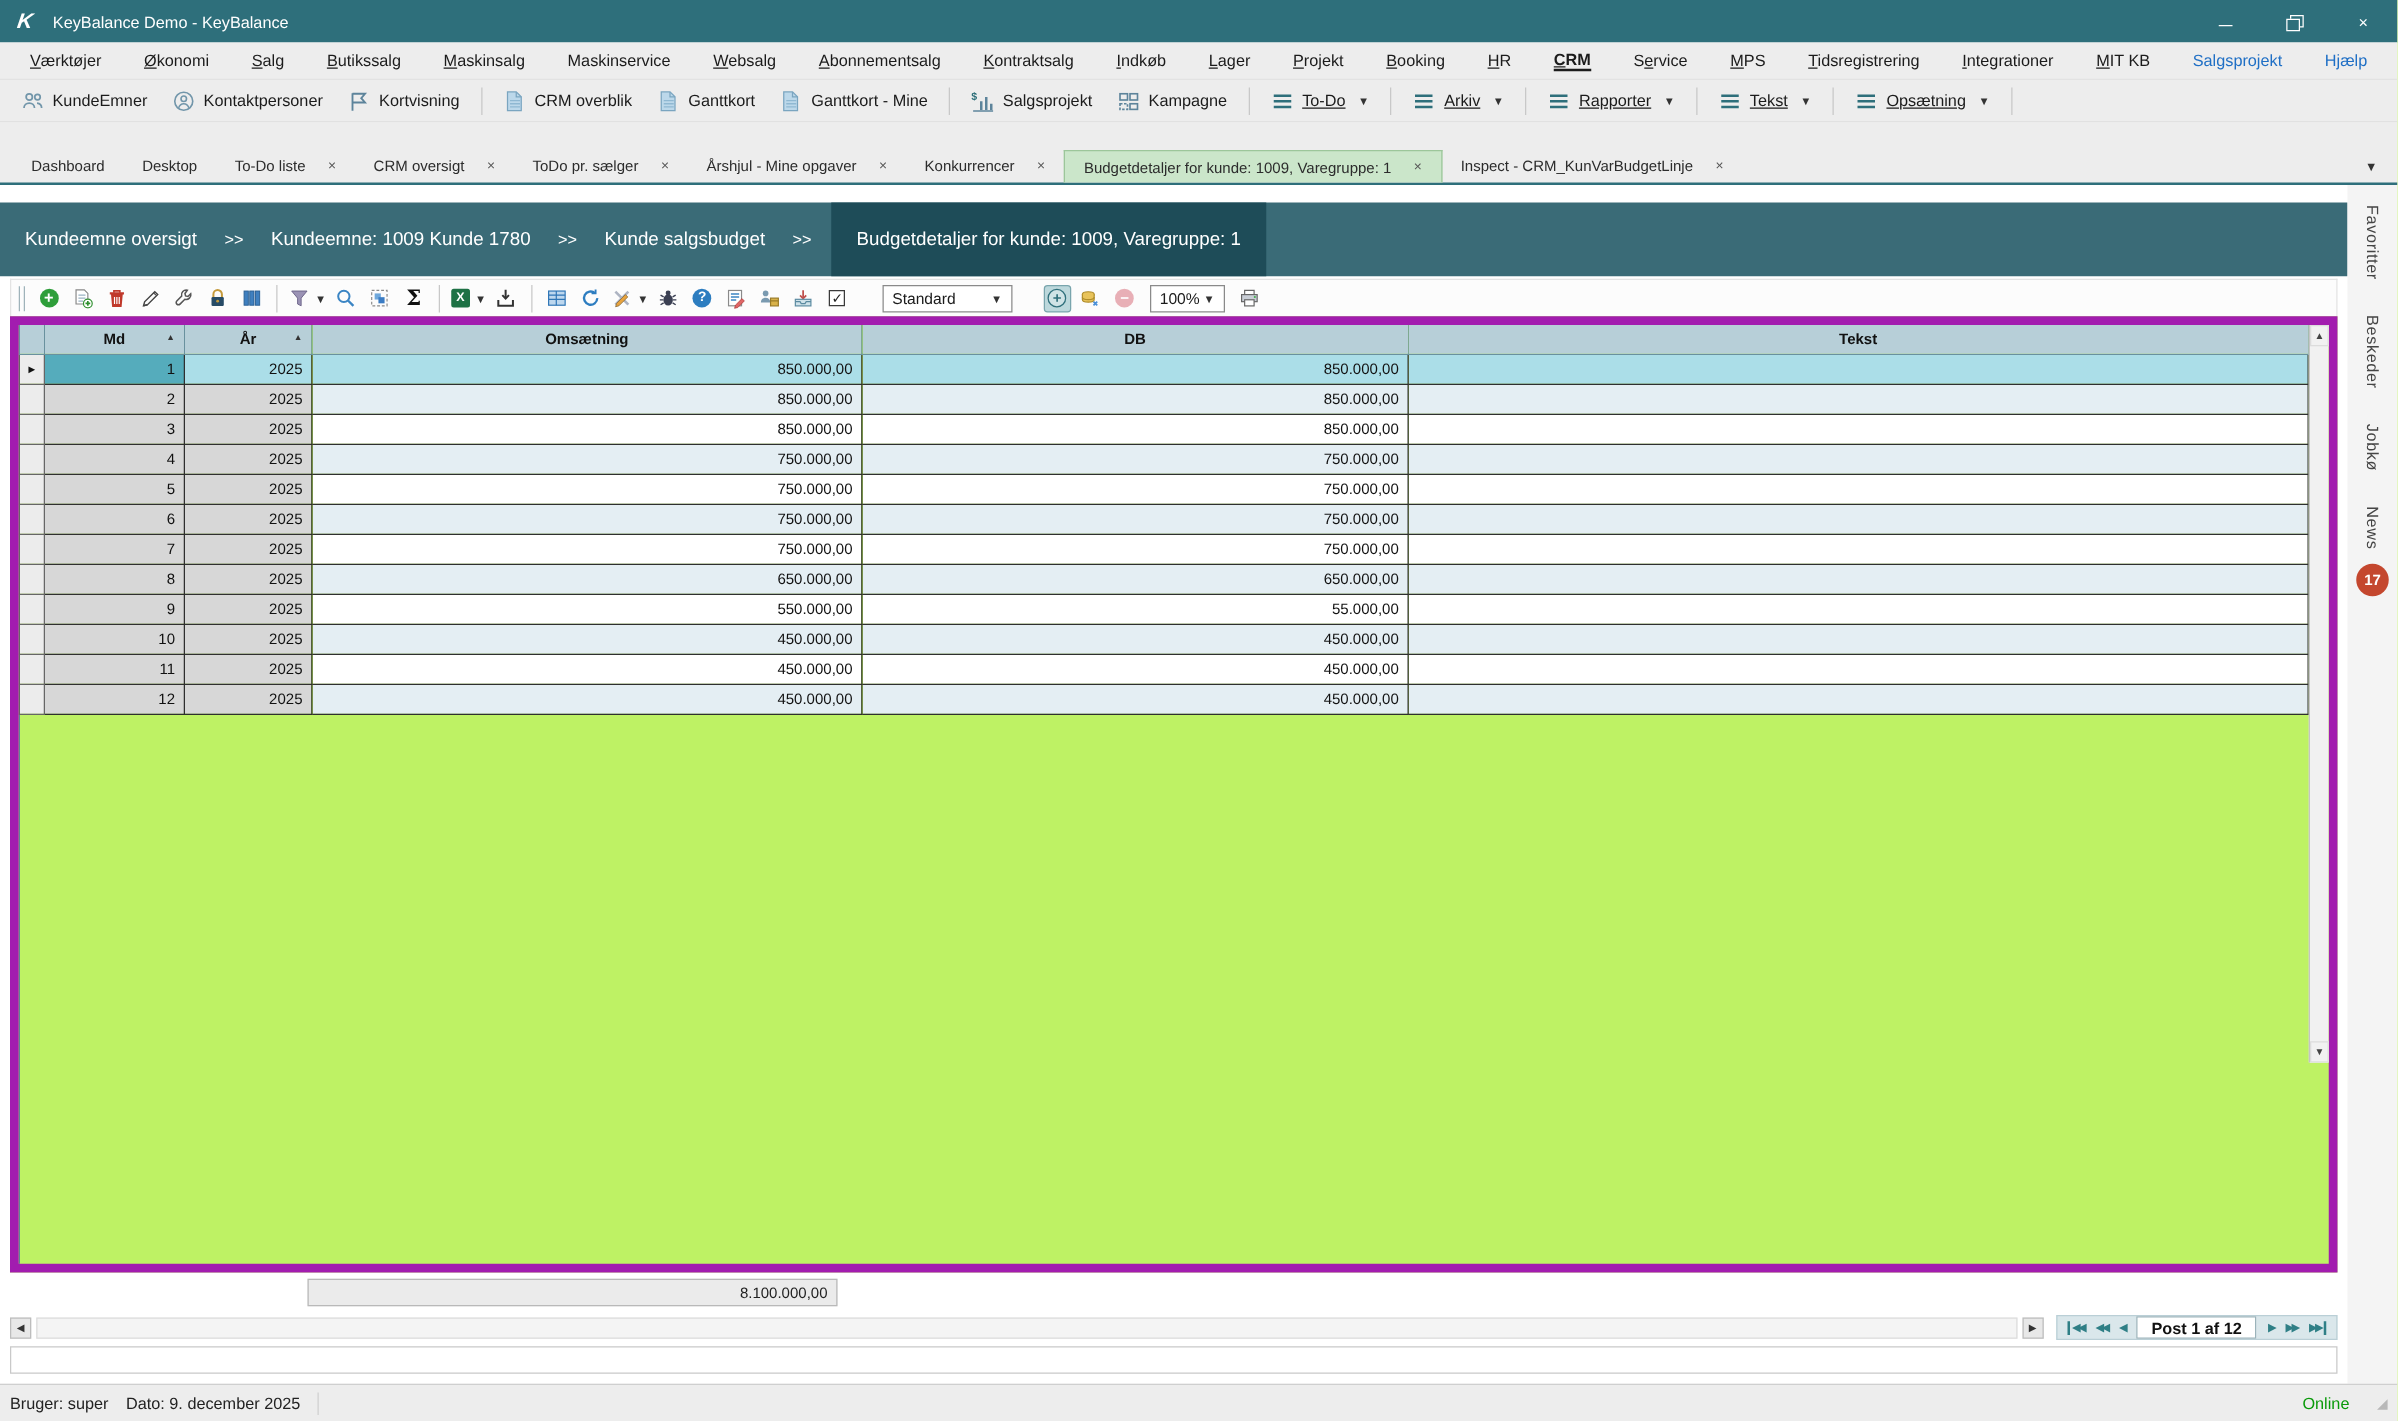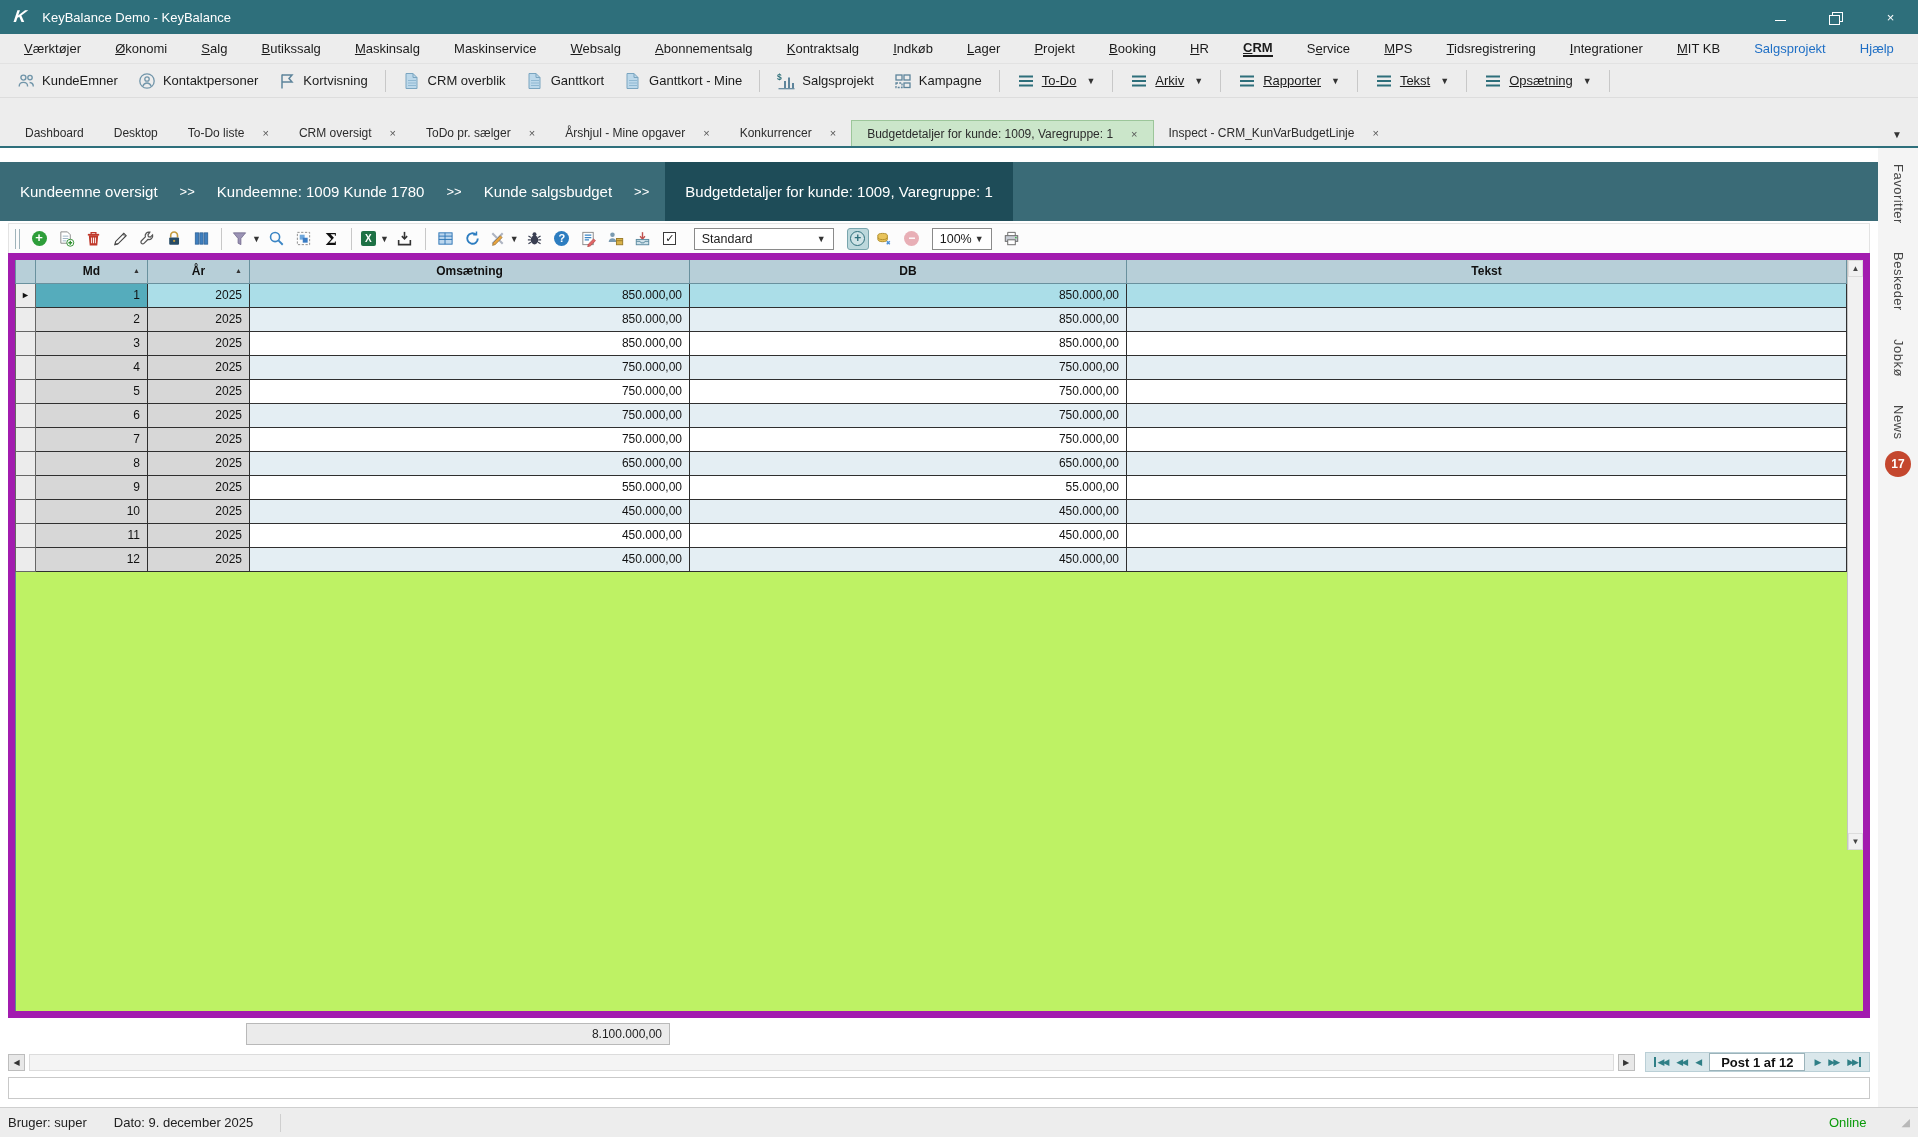--- a/index.html
+++ b/index.html
@@ -58,21 +58,21 @@
   .gicon.disabled{opacity:.85}
   .circle-green{width:15px;height:15px;border-radius:50%;background:#2E9E3A;color:#fff;font-weight:bold;font-size:13px;line-height:14px;text-align:center;display:inline-block}
   .circle-blue{width:15px;height:15px;border-radius:50%;background:#2D7DC0;color:#fff;font-weight:bold;font-size:11px;line-height:15px;text-align:center;display:inline-block}
   .circle-pink{width:15px;height:15px;border-radius:50%;background:#E5A2AA;color:#fff;font-weight:bold;font-size:12px;line-height:14px;text-align:center;display:inline-block}
   .circle-teal{width:15px;height:15px;border-radius:50%;border:1.4px solid #2E6F7B;color:#2E6F7B;background:#cfe3e6;font-weight:bold;font-size:12px;line-height:12px;text-align:center;display:inline-block}
   .sum-glyph{font-size:17px;font-weight:bold;color:#111;font-family:"DejaVu Serif",serif}
   .excel-glyph{width:15px;height:15px;background:#1E7145;color:#fff;font-size:10px;font-weight:bold;display:inline-flex;align-items:center;justify-content:center;border-radius:2px}
   .cbx-glyph{width:13px;height:13px;border:1.5px solid #3a3a3a;background:#fff;display:inline-flex;align-items:center;justify-content:center;font-size:11px;color:#222}
   .sel{height:22px;border:1px solid #8a8a8a;background:#fff;display:flex;align-items:center;font-size:12.5px;padding:0 7px;cursor:pointer}
   .sel .caret{margin-left:auto}
-  .sel.view{width:140px;margin:0 8px}
+  .sel.view{width:104px;margin:0 20px}
   .sel.zoom{width:60px;margin:0 4px}
 
   
   .gridwrap{flex:1;position:relative;background:#bef264;border:7px solid #a21caf;box-shadow:inset 1px 0 0 #5c8793;overflow:hidden;min-height:0}
   table.grid{border-collapse:collapse;table-layout:fixed;width:calc(100% - 16px)}
   th{background:#B7CFD8;font-size:12px;font-weight:bold;height:23px;border:1px solid #69919E;border-top:none;position:relative;color:#111}
   th .sort{position:absolute;right:7px;top:7px;font-size:7px;color:#333}
   td{height:24px;font-size:12px;border:1px solid #2F2F2F;padding:0 7px;overflow:hidden;white-space:nowrap;color:#111}
   td.ind{background:#ececec;border-color:#666;padding:0 2px;font-size:9px;color:#111;text-align:center}
   td.gray{background:#D7D7D7;text-align:right}
@@ -99,21 +99,21 @@
   .pbtn.b-r{border-right:2px solid #2F7F86;padding-right:2px}
   .plabel{background:#fff;border:1px solid #9bb3ba;padding:0 11px;font-size:13px;font-weight:bold;height:18px;display:flex;align-items:center;color:#111}
   .emptybar{height:22px;border:1px solid #c9c9c9;background:#fff;margin:5px 0 8px;flex:0 0 auto}
 
   
   .sidestrip{width:40px;background:#f4f4f4;display:flex;flex-direction:column;align-items:center;padding-top:16px;gap:28px;flex:0 0 auto}
   .side-tab{writing-mode:vertical-rl;font-size:13px;color:#454545;cursor:pointer;letter-spacing:.5px;white-space:nowrap}
   .badge{width:26px;height:26px;border-radius:50%;background:#C4472E;color:#fff;font-size:12px;font-weight:bold;display:flex;align-items:center;justify-content:center;margin-top:-16px;cursor:pointer}
 
   
-  .statusbar{height:30px;background:#EDEDED;border-top:1px solid #cfcfcf;display:flex;align-items:center;padding:0 8px;gap:27px;flex:0 0 auto;color:#222}
+  .statusbar{height:30px;background:#EDEDED;border-top:1px solid #cfcfcf;display:flex;align-items:center;padding:0 8px;gap:14px;flex:0 0 auto;color:#222}
   .sdiv{width:1px;height:18px;background:#cfcfcf}
   .online{margin-left:auto;color:#0A9A0A;font-weight:normal}
   .grip{color:#b8b8b8;font-size:11px;margin-left:8px}
 </style>
 </head>
 <body>
 
 <div class="titlebar">
   <span class="logo">K</span>
   <span class="title">KeyBalance Demo - KeyBalance</span>

